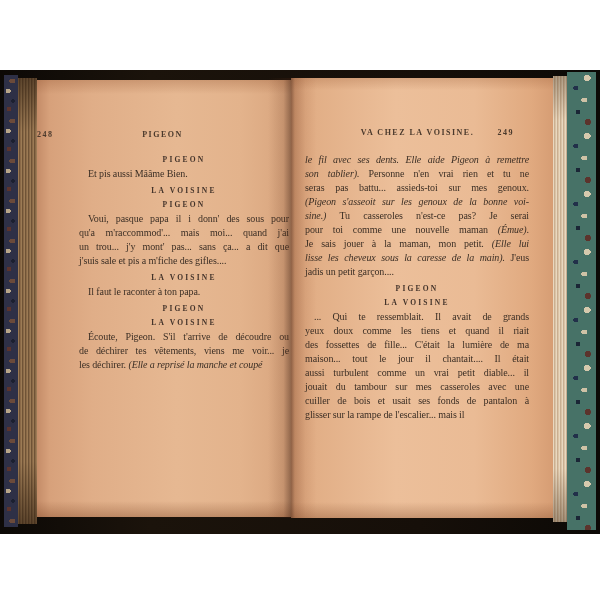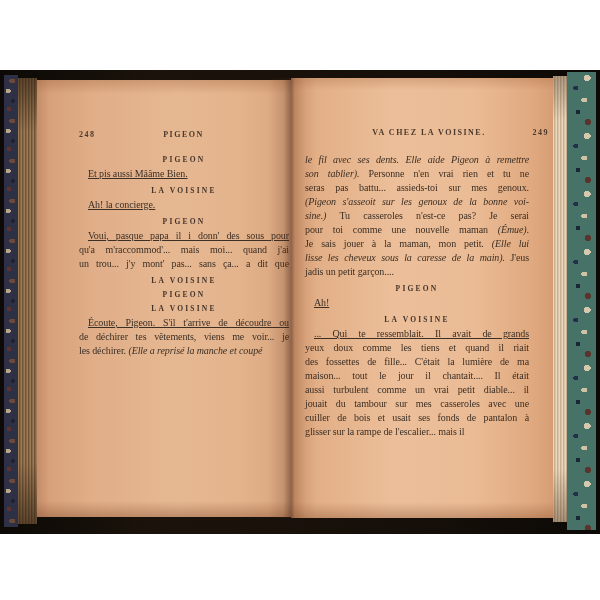--- a/index.html
+++ b/index.html
@@ -59,67 +59,68 @@
       radial-gradient(6px 5px at 70% 6px,  #d6c9ad 60%, transparent 61%),
       radial-gradient(4px 4px at 30% 16px, #22304a 60%, transparent 61%),
       radial-gradient(5px 4px at 60% 28px, #cfc2a6 60%, transparent 61%),
       radial-gradient(4px 4px at 38% 40px, #1b2636 60%, transparent 61%),
       radial-gradient(5px 5px at 72% 50px, #5c332c 60%, transparent 61%);
     background-size:29px 58px;background-repeat:repeat;}
 
   
   .pagehead{position:relative;height:12px;margin-top:50px;
     font-size:8px;letter-spacing:1.5px;color:#4a392c;}
-  .page.left  .pagehead{margin-left:42px;margin-right:3px;}
-  .page.right .pagehead{margin-left:14px;}
+  .page.left  .pagehead{margin-right:3px;}
+  .page.right .pagehead{margin-left:14px;margin-right:23px;}
   .folio{position:absolute;top:0;font-weight:bold;}
   .page.left  .folio{left:0;}
-  .page.right .folio{right:4px;text-align:center;}
+  .page.right .folio{right:16px;text-align:center;}
   .running{position:absolute;left:0;right:0;text-align:center;font-weight:bold;}
 
   .blocks{margin-top:13px;font-size:10px;line-height:14px;letter-spacing:-0.1px;}
   .page.left  .blocks{margin-left:42px;width:210px;}
   .page.right .blocks{margin-left:14px;width:224px;}
 
   .speaker{font-size:7.5px;font-weight:bold;letter-spacing:2.2px;text-align:center;
            line-height:9px;margin:5px 0 3px;color:#43332a;}
   .para{margin:0 0 2px;}
   .line{text-align:left;}
   .line.just{text-align:justify;text-align-last:justify;}
-  .line.ind{text-indent:9px;text-decoration:underline;}
+  .line.ind{text-indent:9px;}
   .it{font-style:italic;}
 </style>
 </head>
 <body>
 
 <div class="stage">
   <div class="marble-left"></div>
   <div class="stack-left"></div>
 
   <div class="page left">
     <div class="pagehead">
       <span class="folio">248</span>
       <span class="running">PIGEON</span>
     </div>
     <div class="blocks" id="left-blocks">
         <div class="speaker">PIGEON</div>
         <div class="para">
           <div class="line ind"><span>Et pis aussi Mââme Bien.</span></div>
         </div>
         <div class="speaker">LA VOISINE</div>
-        <div class="para">
-          <div class="line ind"><span>Ah! la concierge.</span></div>
-        </div>
         <div class="speaker">PIGEON</div>
         <div class="para">
           <div class="line just ind"><span>Voui, pasque papa il i donn' des sous pour</span></div>
           <div class="line just"><span>qu'a m'raccommod'... mais moi... quand j'ai</span></div>
           <div class="line just"><span>un trou... j'y mont' pas... sans ça... a dit que</span></div>
+          <div class="line"><span>j'suis sale et pis a m'fiche des gifles....</span></div>
         </div>
         <div class="speaker">LA VOISINE</div>
+        <div class="para">
+          <div class="line ind"><span>Il faut le raconter à ton papa.</span></div>
+        </div>
         <div class="speaker">PIGEON</div>
         <div class="speaker">LA VOISINE</div>
         <div class="para">
           <div class="line just ind"><span>Écoute, Pigeon. S'il t'arrive de découdre ou</span></div>
           <div class="line just"><span>de déchirer tes vêtements, viens me voir... je</span></div>
           <div class="line"><span>les déchirer. </span><span class="it">(Elle a reprisé la manche et coupé</span></div>
         </div>
       </div>
   </div>
 
@@ -134,23 +135,20 @@
           <div class="line just"><span class="it">son tablier).</span><span> Personne n'en vrai rien et tu ne</span></div>
           <div class="line just"><span>seras pas battu... assieds-toi sur mes genoux.</span></div>
           <div class="line just"><span class="it">(Pigeon s'asseoit sur les genoux de la bonne voi-</span></div>
           <div class="line just"><span class="it">sine.)</span><span> Tu casseroles n'est-ce pas? Je serai</span></div>
           <div class="line just"><span>pour toi comme une nouvelle maman </span><span class="it">(Émue)</span><span>.</span></div>
           <div class="line just"><span>Je sais jouer à la maman, mon petit. </span><span class="it">(Elle lui</span></div>
           <div class="line just"><span class="it">lisse les cheveux sous la caresse de la main).</span><span> J'eus</span></div>
           <div class="line"><span>jadis un petit garçon....</span></div>
         </div>
         <div class="speaker">PIGEON</div>
-        <div class="para">
-          <div class="line ind"><span>Ah!</span></div>
-        </div>
         <div class="speaker">LA VOISINE</div>
         <div class="para">
           <div class="line just ind"><span>... Qui te ressemblait. Il avait de grands</span></div>
           <div class="line just"><span>yeux doux comme les tiens et quand il riait</span></div>
           <div class="line just"><span>des fossettes de fille... C'était la lumière de ma</span></div>
           <div class="line just"><span>maison... tout le jour il chantait.... Il était</span></div>
           <div class="line just"><span>aussi turbulent comme un vrai petit diable... il</span></div>
           <div class="line just"><span>jouait du tambour sur mes casseroles avec une</span></div>
           <div class="line just"><span>cuiller de bois et usait ses fonds de pantalon à</span></div>
           <div class="line"><span>glisser sur la rampe de l'escalier... mais il</span></div>

